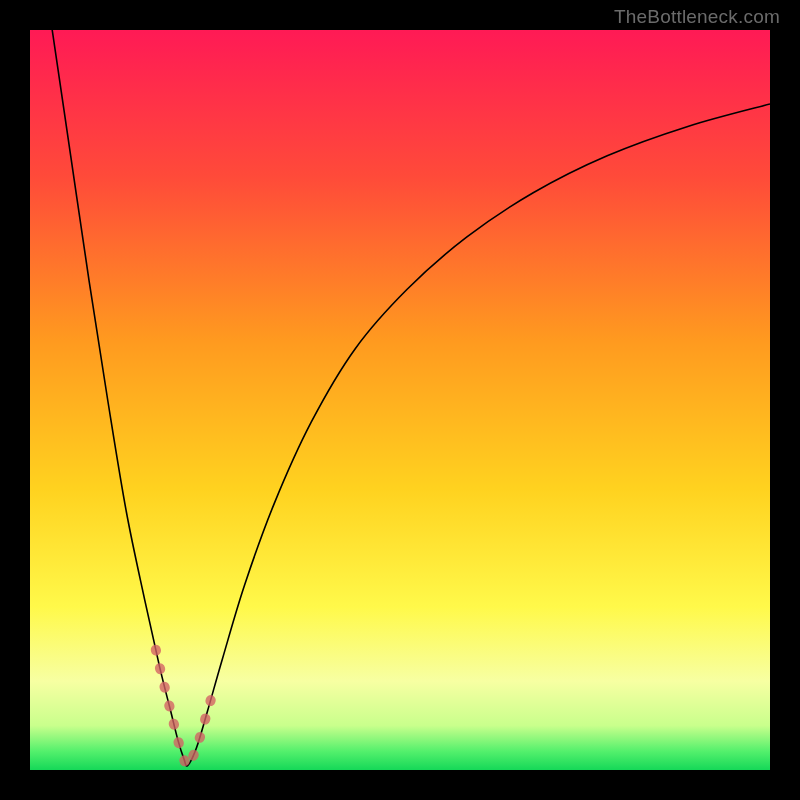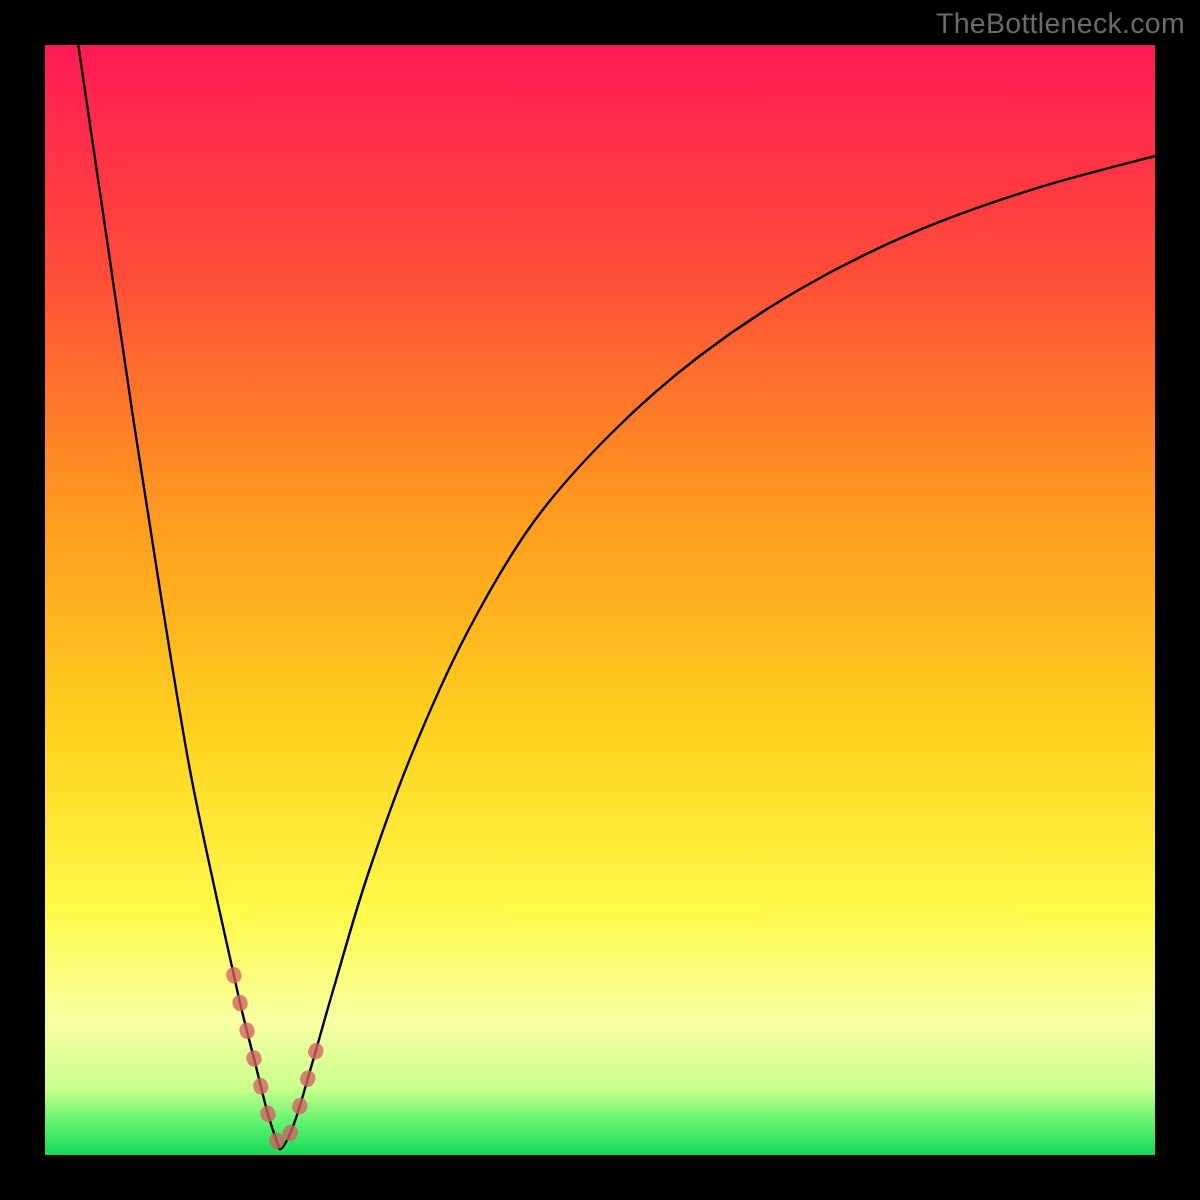--- a/index.html
+++ b/index.html
@@ -54,21 +54,21 @@
   .band-svg path {
     fill: none;
     stroke-width: 10;
     stroke-linecap: round;
     stroke-dasharray: 1 18;
     opacity: 0.78;
   }
   .watermark {
     position: absolute;
     top: 6px;
-    right: 10px;
+    right: 20px;
     color: #6b6b6b;
     font-size: 19px;
     letter-spacing: 0.2px;
   }
 </style>
 </head>
 <body>
 
 <div class="frame">
 

